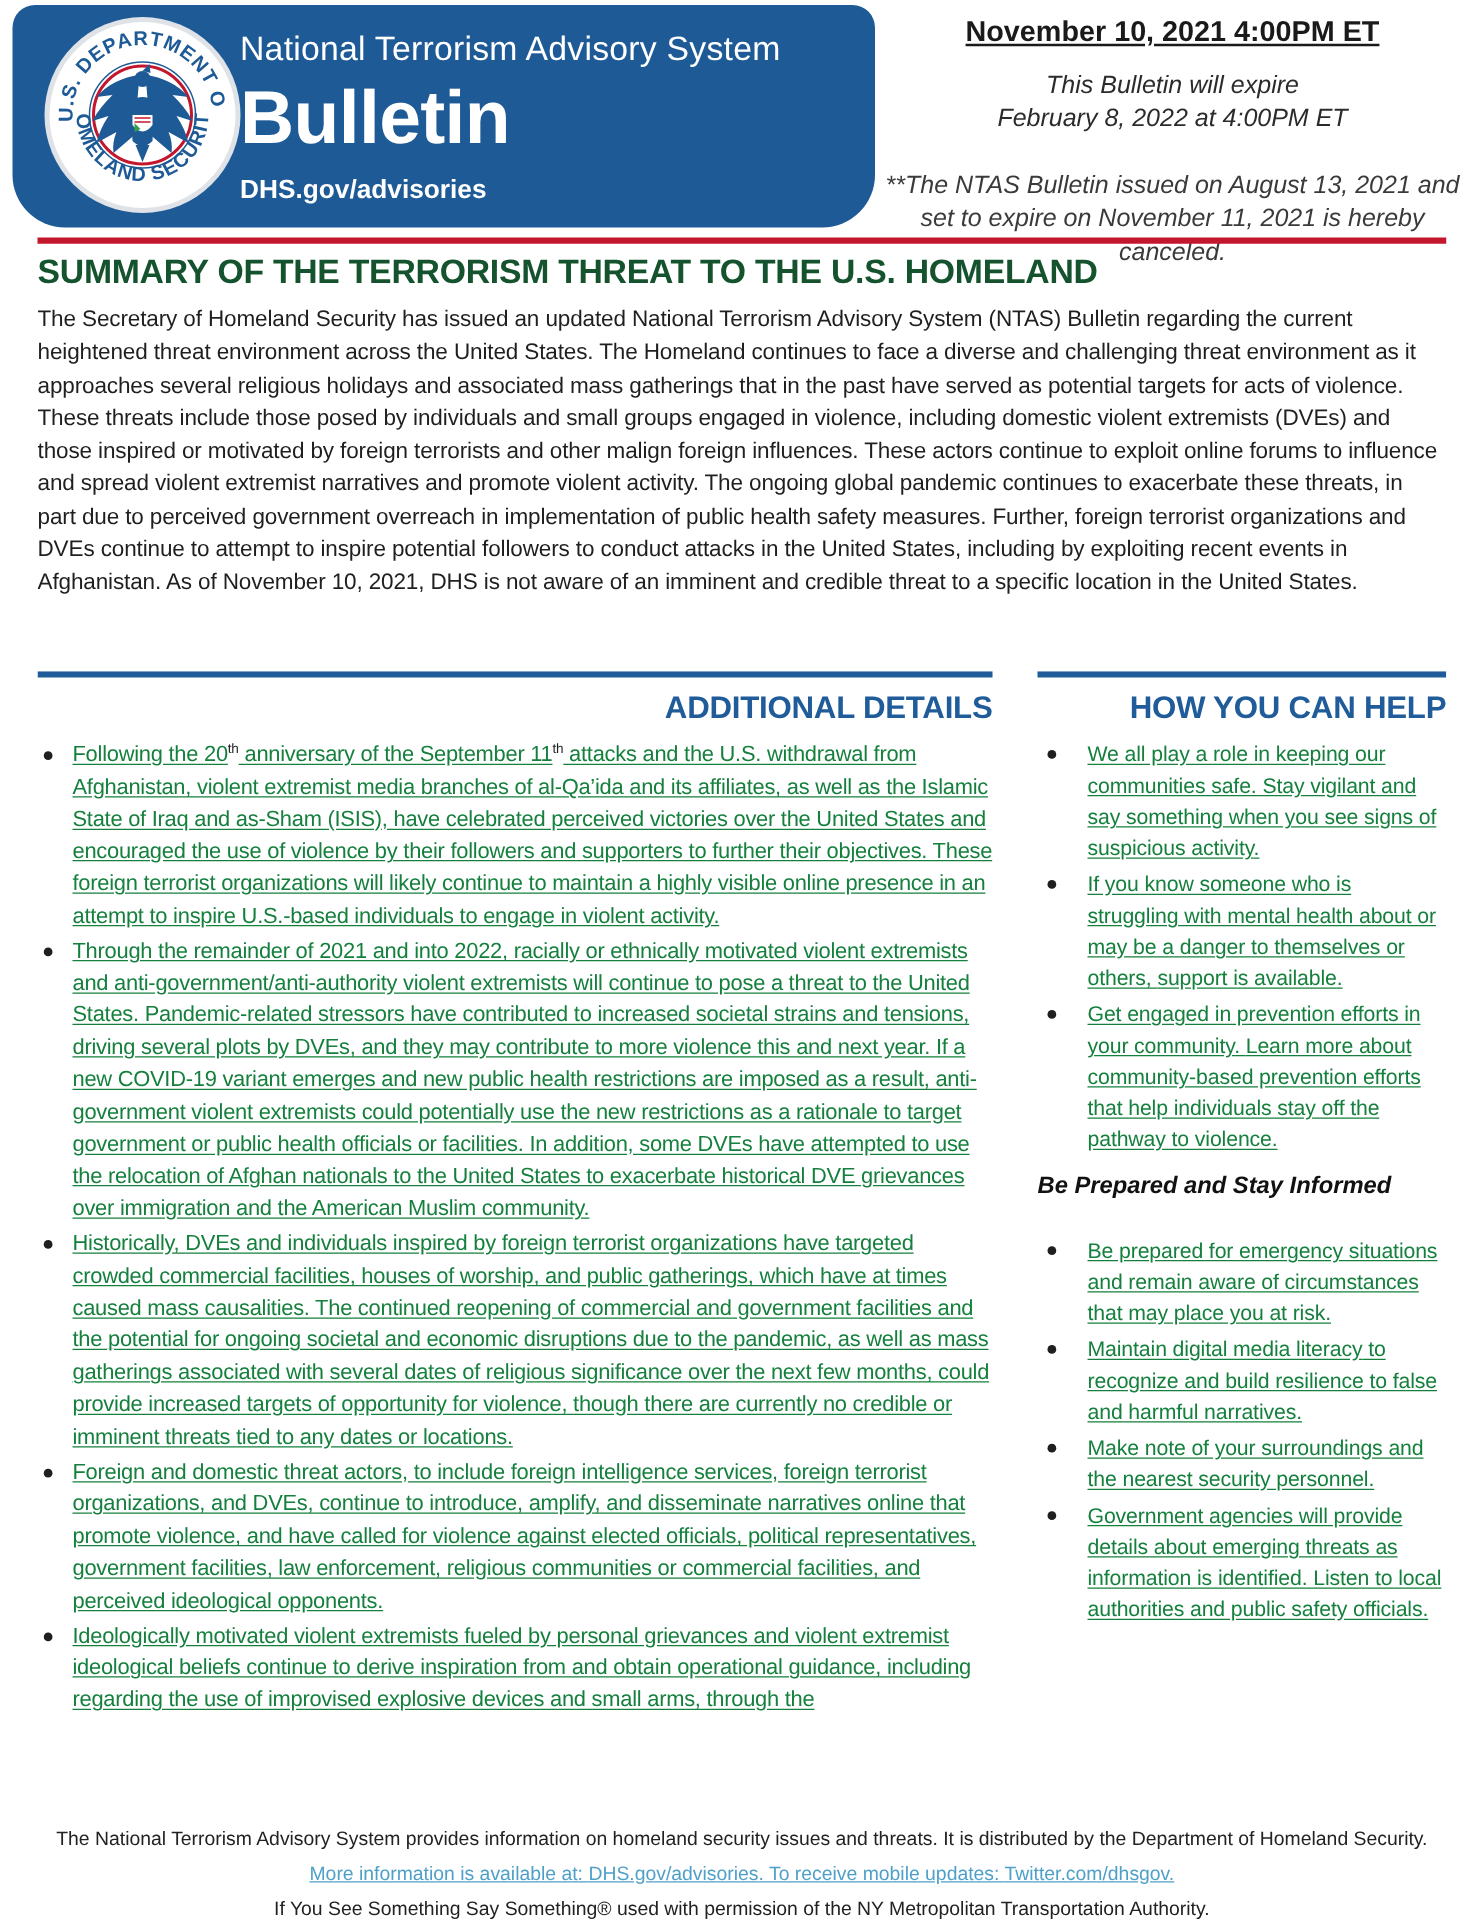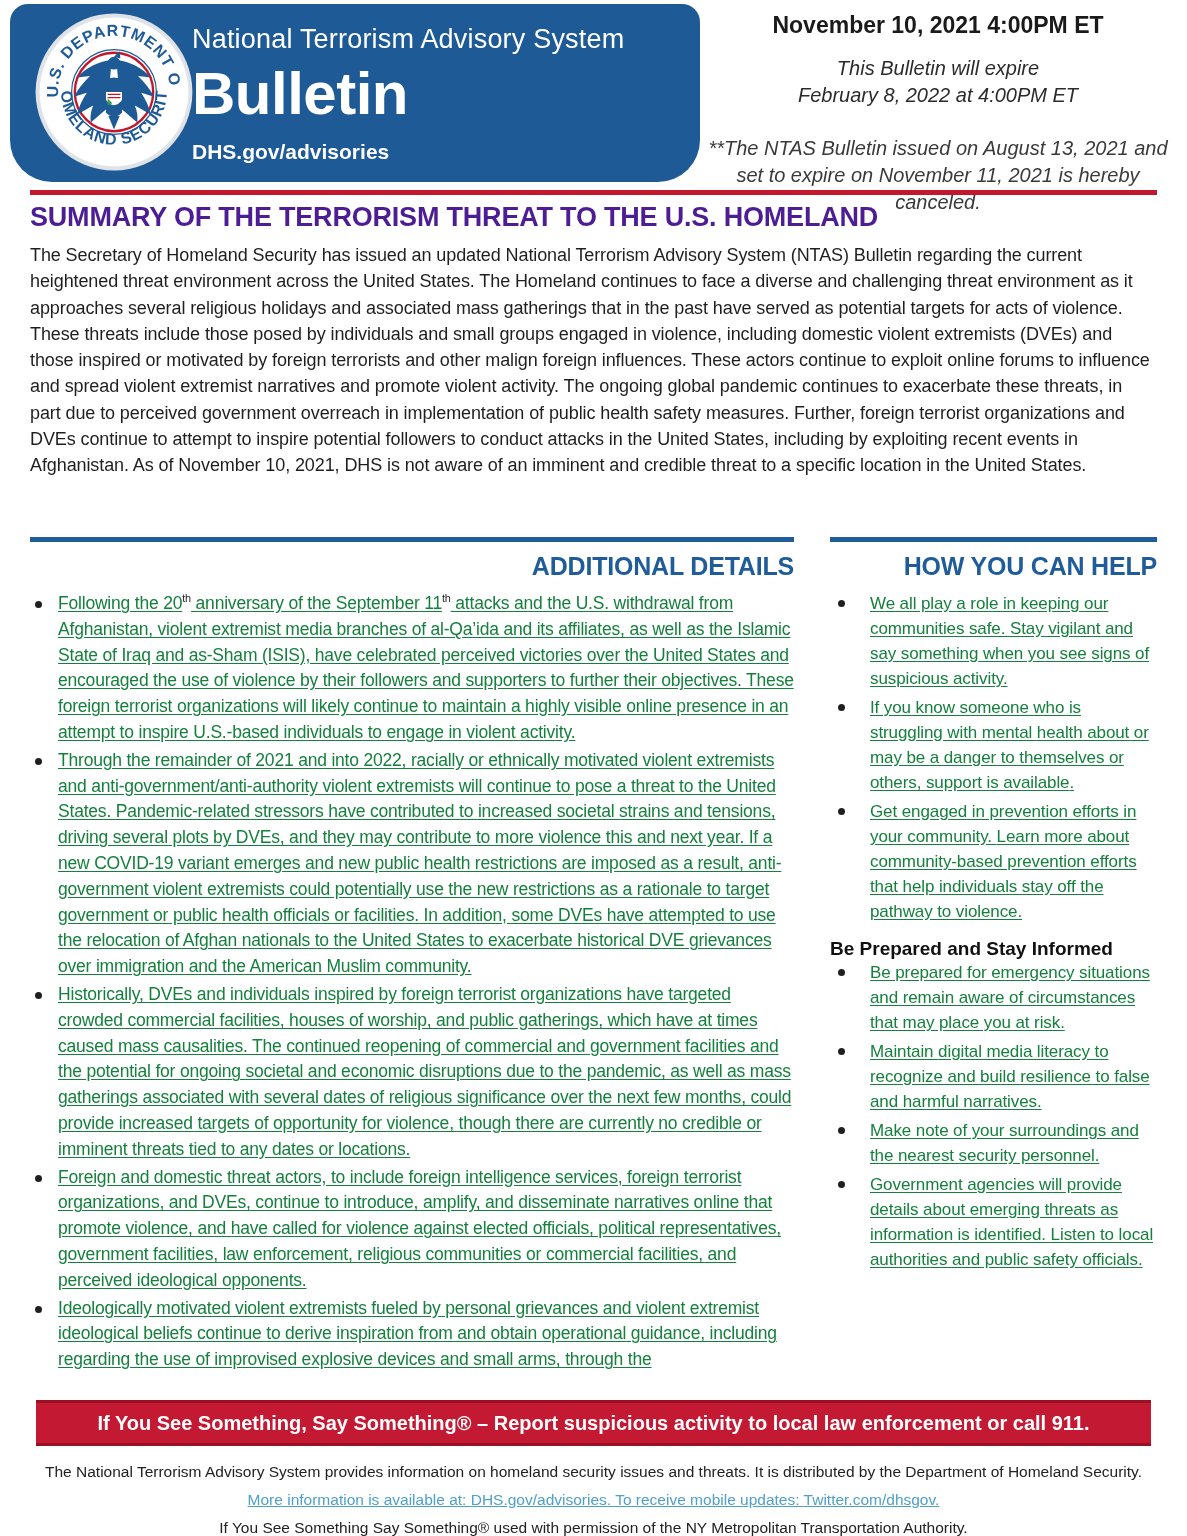--- a/index.html
+++ b/index.html
@@ -8,47 +8,47 @@
   
   .brand { position:absolute; left:10px; top:4px; width:690px; height:178px;
            background:#1E5A96; border-radius:18px 18px 42px 42px; }
   .seal { position:absolute; left:24px; top:8px; width:160px; height:160px; }
   .brand-text { position:absolute; left:182px; top:20px; color:#fff; }
   .brand-line1 { font-size:27px; font-weight:normal; letter-spacing:.2px; }
   .brand-line2 { font-size:60px; font-weight:bold; margin-top:4px; letter-spacing:-0.5px; }
   .brand-line3 { font-size:21px; font-weight:bold; margin-top:12px; }
 
   .issue-info { position:absolute; left:702px; top:12px; width:472px; text-align:center; color:#1a1a1a; }
-  .issue-date { font-size:23px; font-weight:bold; }
+  .issue-date { font-size:23px; font-weight:bold;text-decoration:underline; }
   .expire { font-size:20px; font-style:italic; margin-top:16px; line-height:27px; color:#2b2b2b; }
   .cancel-note { font-size:20px; font-style:italic; margin-top:26px; line-height:27px; color:#3a3a3a; }
 
   
   .rule-red { position:absolute; top:190px; left:30px; width:1127px; height:5px; background:#C3172E; }
   .summary-heading { position:absolute; top:202px; left:30px; margin:0; font-size:27px; font-weight:bold;
-                     color:#4c1d95; letter-spacing:-0.2px; }
+                     color:#14532d; letter-spacing:-0.2px; }
   .summary-body { position:absolute; top:242px; left:30px; width:1127px; margin:0; font-size:18px;
                   line-height:26.3px; color:#1f1f1f; letter-spacing:-0.1px; max-height:294px; overflow:hidden; }
 
   
   .cols { position:absolute; top:537px; left:30px; width:1127px; height:856px; display:flex; gap:36px; overflow:hidden; }
   .col-left { width:764px; flex:none; }
   .col-right { width:327px; flex:none; }
   .rule-blue { height:5px; background:#1F5C99; }
   .section-heading { font-size:25px; font-weight:bold; color:#1F5C99; margin:10px 0 10px; letter-spacing:-0.2px;text-align:right; }
   ul.bullets { list-style:none; margin:0; padding:0; }
   .col-left li { position:relative; padding-left:28px; font-size:17.5px; line-height:25.8px;
                  color:#1f1f1f; letter-spacing:-0.2px; margin-bottom:2px; }
   .col-left li::before { content:""; position:absolute; left:5px; top:10px; width:7px; height:7px;
                  border-radius:50%; background:#1f1f1f; }
   .col-right li { position:relative; padding-left:40px; font-size:17px; line-height:25px;
                  color:#1f1f1f; letter-spacing:-0.1px; margin-bottom:4px; }
   .col-right li::before { content:""; position:absolute; left:8px; top:9px; width:7px; height:7px;
                  border-radius:50%; background:#1f1f1f; }
-  .subhead { font-size:19px; font-weight:bold; color:#111; margin:14px 0 0; }
+  .subhead { font-size:19px; font-weight:bold; color:#111; margin:14px 0 28px;font-style:italic; }
   .cols a { color:#15803d; text-decoration:underline; text-underline-offset:2px; }
   sup { font-size:0.62em; vertical-align:super; line-height:0; }
 
   
   .red-banner { position:absolute; top:1400px; left:36px; width:1115px; height:40px; background:#C41933;
                 border-top:3px solid #9A1123; border-bottom:3px solid #9A1123; text-align:center;
                 color:#fff; font-weight:bold; font-size:20px; line-height:40px; }
   .footer { position:absolute; top:1459px; left:0; width:1187px; text-align:center; font-size:15.5px;
             color:#222; line-height:26px; }
   .footer p { margin:0 0 2px; }
@@ -136,23 +136,20 @@
       <ul class="bullets">
         <li><a href="#">Be prepared for emergency situations and remain aware of circumstances that may place you at risk.</a></li>
         <li><a href="#">Maintain </a><a href="#">digital media literacy</a><a href="#"> to recognize and build resilience to false and harmful narratives.</a></li>
         <li><a href="#">Make note of your surroundings and the nearest security personnel.</a></li>
         <li><a href="#">Government agencies will provide details about emerging threats as information is identified. Listen to local authorities and public safety officials.</a></li>
       </ul>
     </div>
 
   </div>
 
-  <div class="red-banner">
-    <span>If You See Something, Say Something® – Report suspicious activity to local law enforcement or call 911.</span>
-  </div>
 
   <div class="footer">
     <p>The National Terrorism Advisory System provides information on homeland security issues and threats. It is distributed by the Department of Homeland Security.</p>
     <p><a href="#">More information is available at: </a><a href="#">DHS.gov/advisories</a><a href="#">. To receive mobile updates: </a><a href="#">Twitter.com/dhsgov</a><a href="#">.</a></p>
     <p>If You See Something Say Something® used with permission of the NY Metropolitan Transportation Authority.</p>
   </div>
 
 </div>
 
 </body></html>

